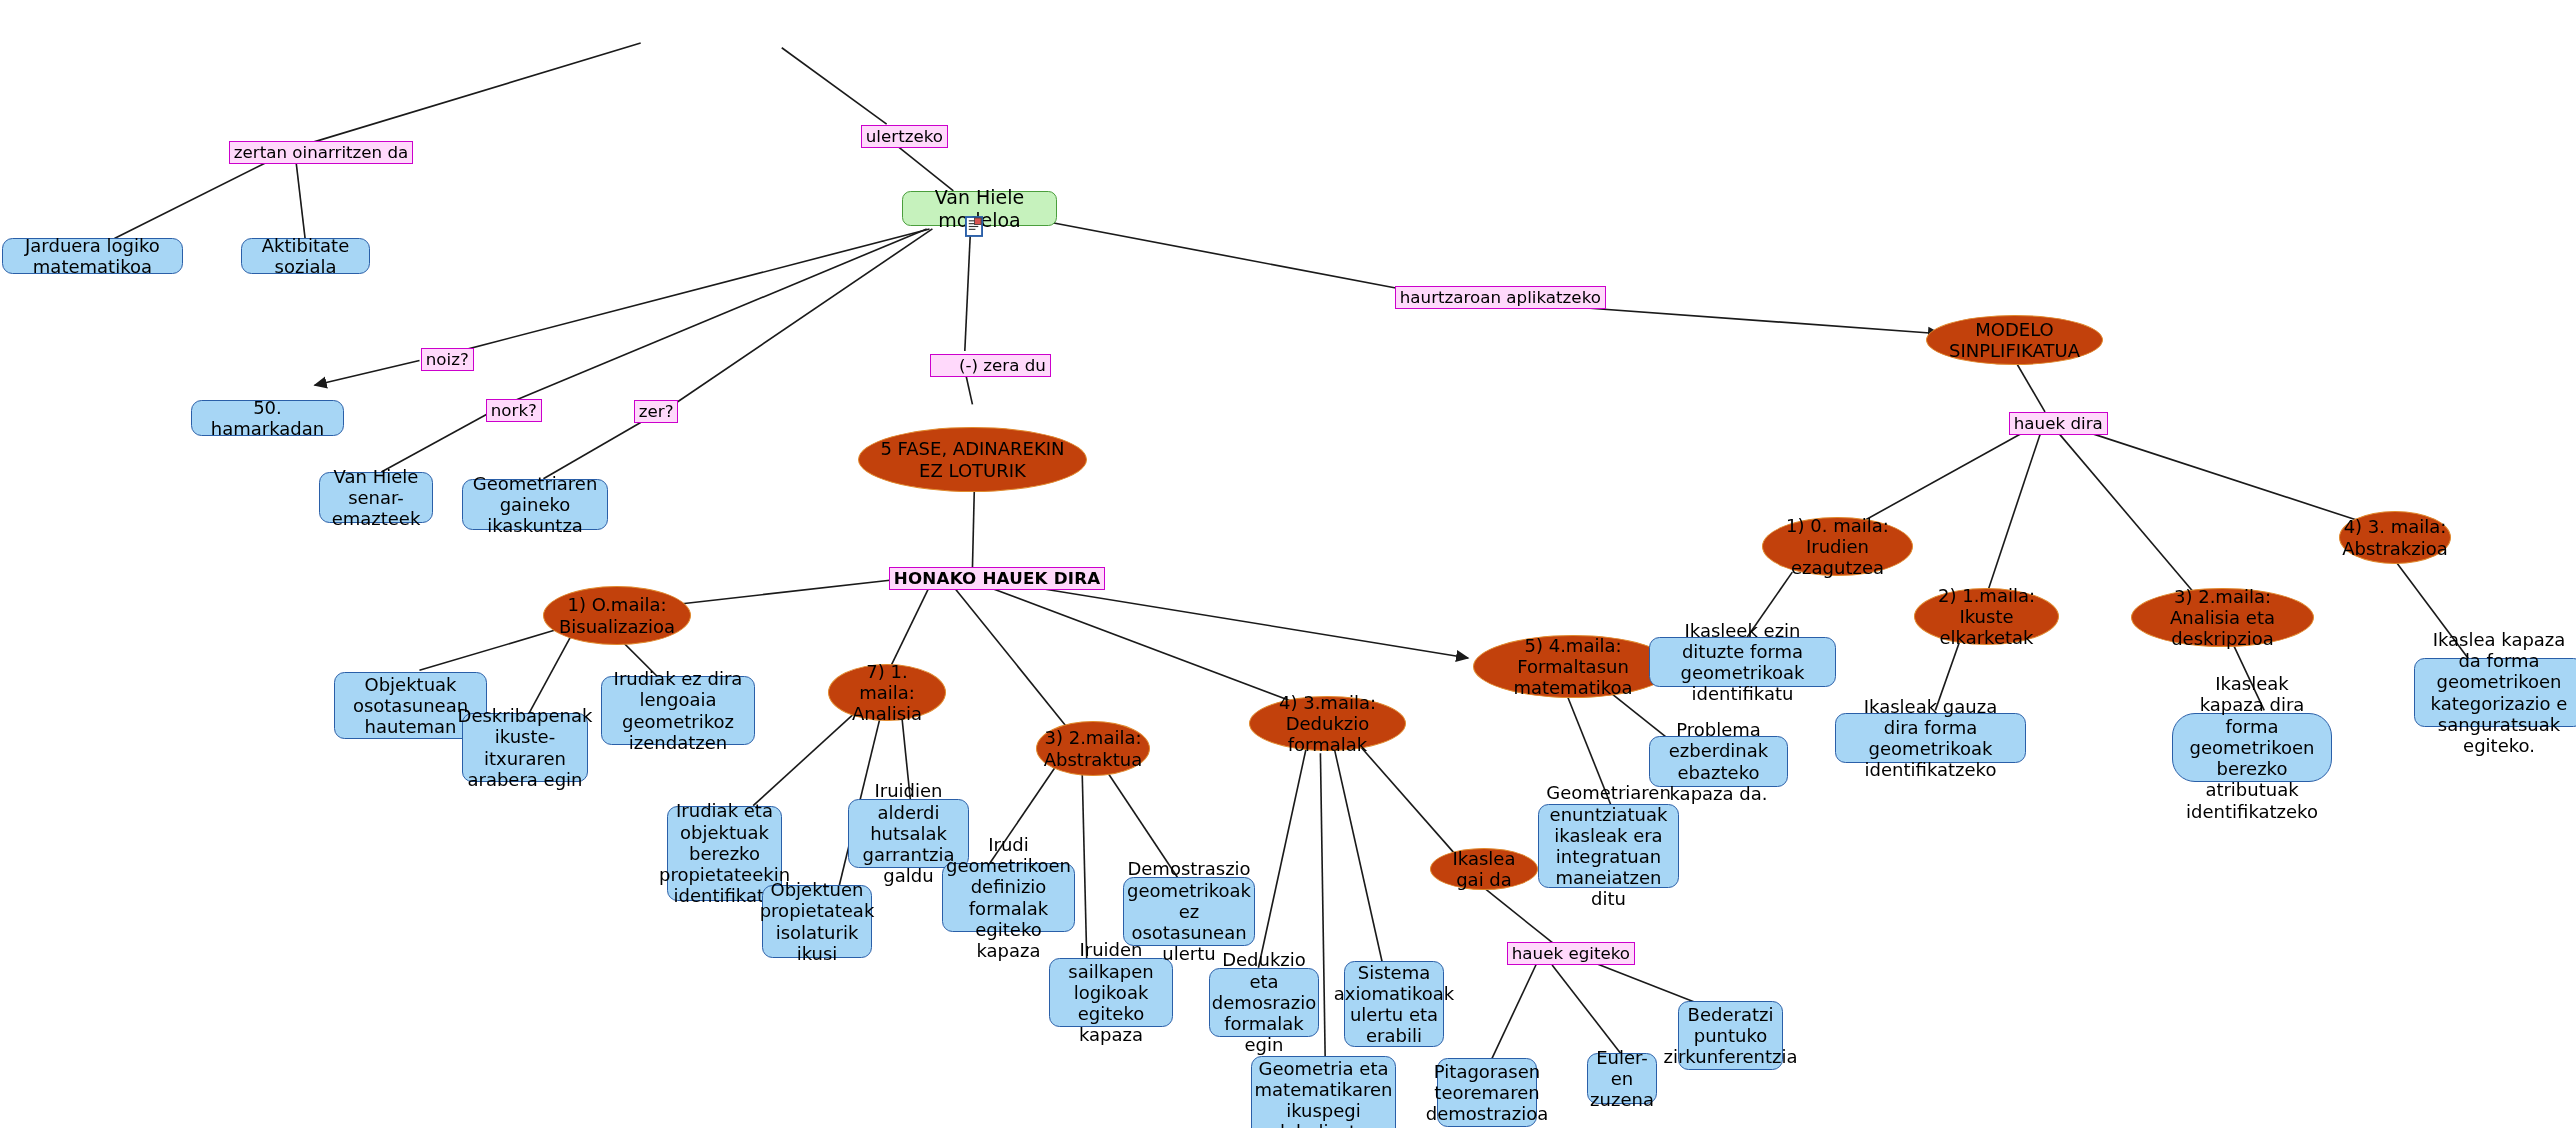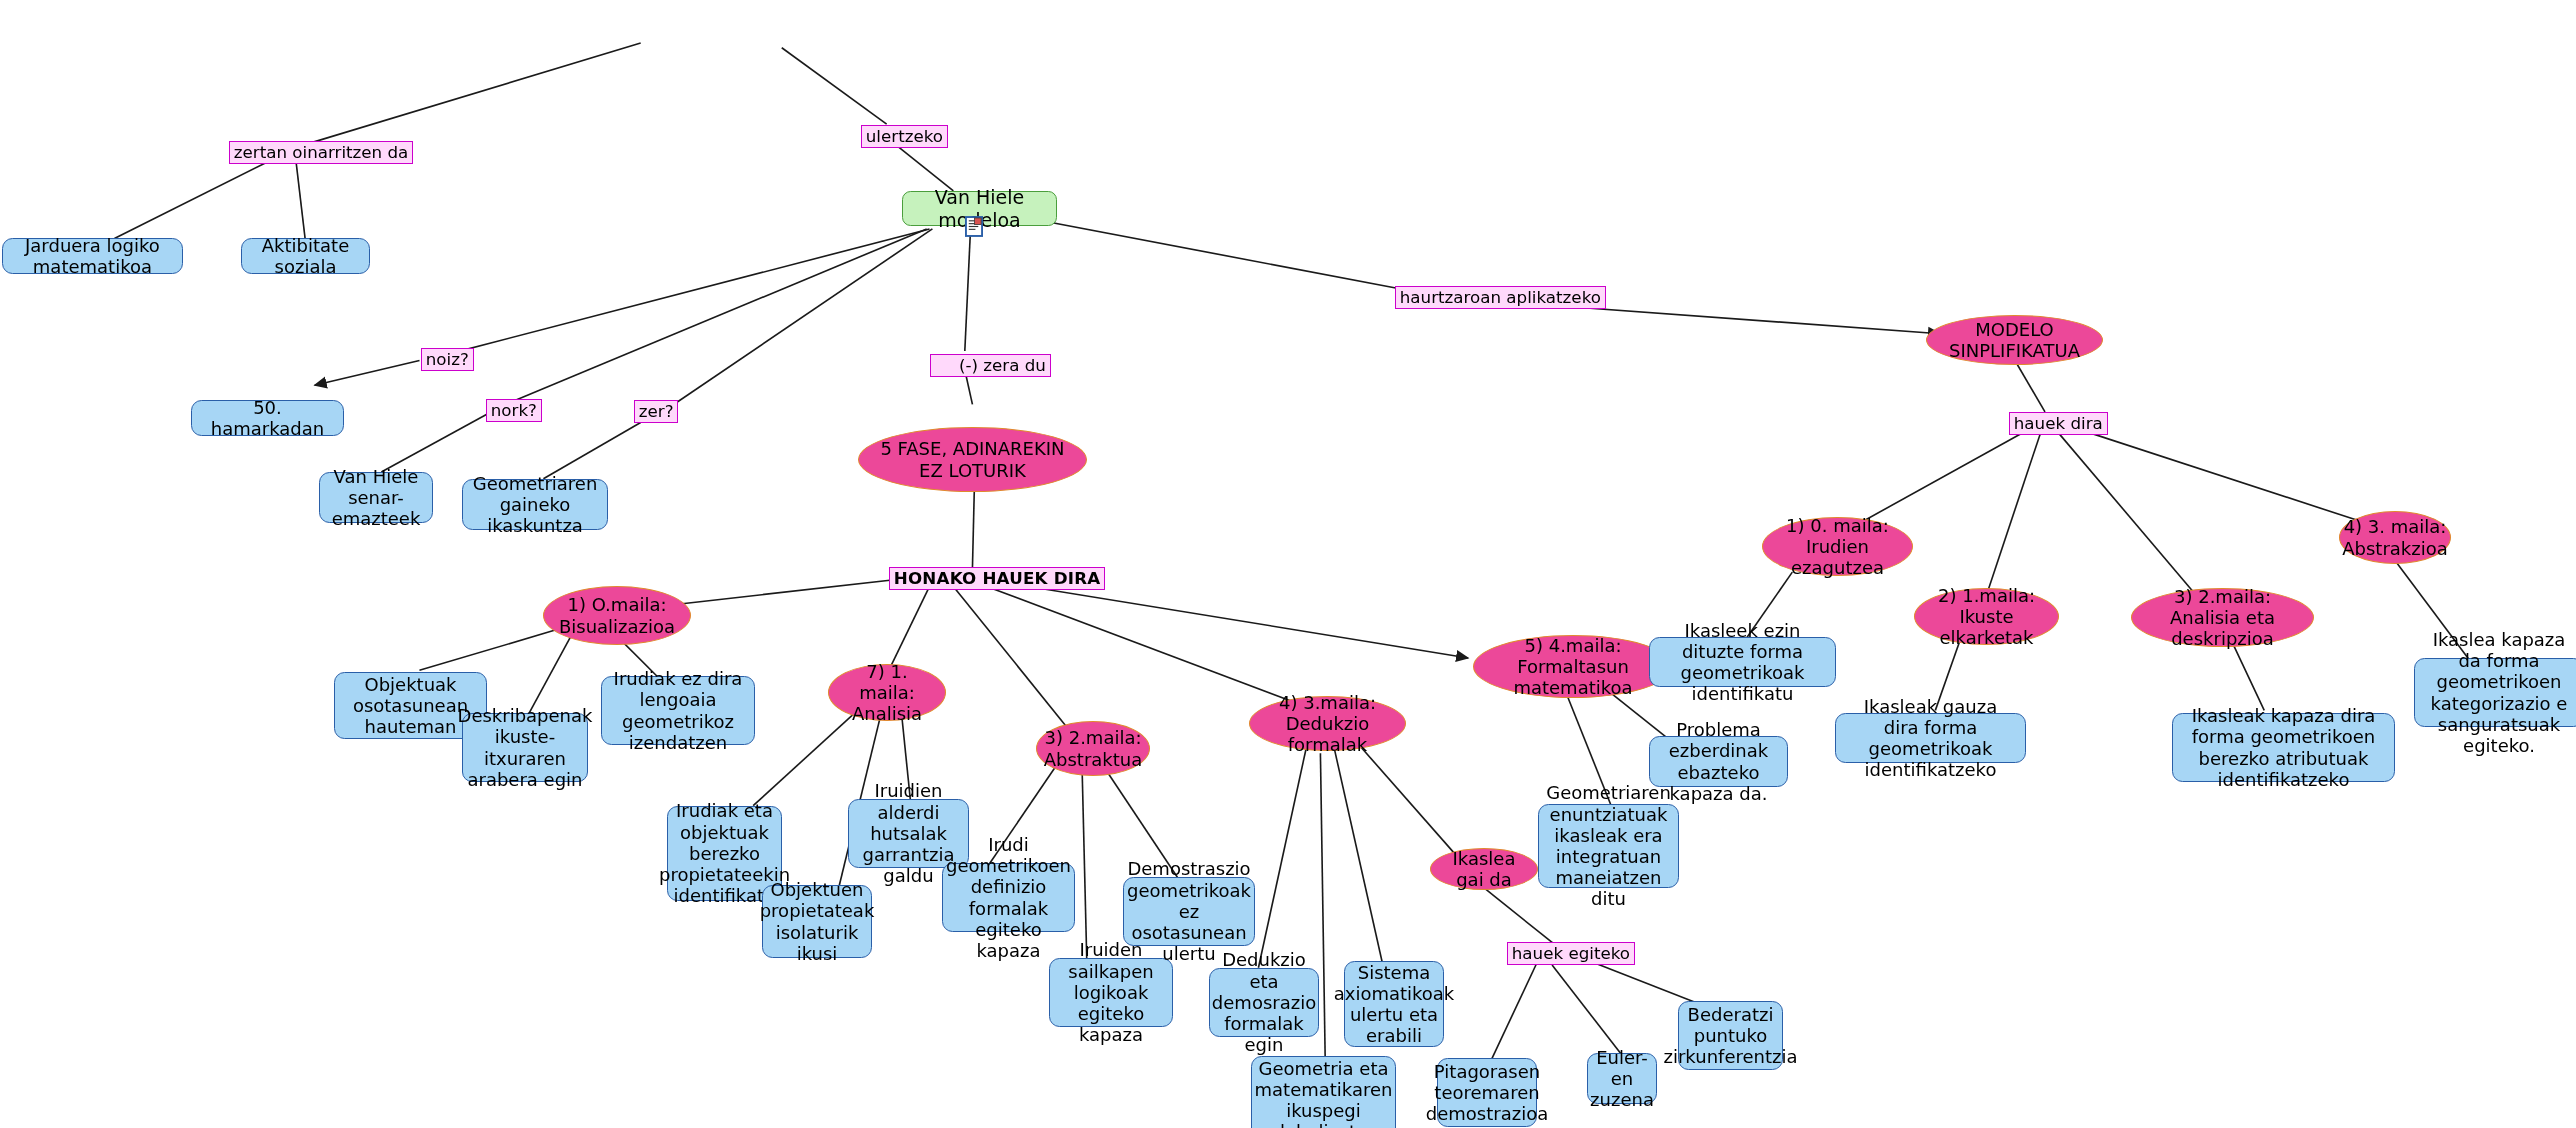--- a/index.html
+++ b/index.html
@@ -42,21 +42,21 @@
     font-size: 18px;
     padding: 3.8px 7.6px;
   }
   
   .ellipse {
     border-radius: 50%;
     font-size: 18px;
     padding: 2.9px 9.5px;
   }
   .ellipse.orange {
-    background: #ec4899;
+    background: #c2410c;
     border: 1.5px solid #e08a2e;
   }
   .ellipse.cyan {
     background: #06b4e8;
     border: 1.9px solid #0a52c8;
     font-weight: bold;
     font-size: 19px;
     letter-spacing: 0.2px;
   }
   
@@ -290,18 +290,18 @@
   <div class="node ellipse orange" style="left:1914px; top:588px; width:145px; height:57px;">2) 1.maila: Ikuste elkarketak</div>
 
   <div class="node ellipse orange" style="left:2131px; top:588px; width:183px; height:59px;">3) 2.maila: Analisia eta deskripzioa</div>
 
   <div class="node ellipse orange" style="left:2339px; top:511px; width:112px; height:53px;">4) 3. maila: Abstrakzioa</div>
 
   <div class="node box" style="left:1649px; top:637px; width:187px; height:50px;">Ikasleek ezin dituzte forma geometrikoak identifikatu</div>
 
   <div class="node box" style="left:1835px; top:713px; width:191px; height:50px;">Ikasleak gauza dira forma geometrikoak identifikatzeko</div>
 
-  <div class="node box" style="left:2172px; top:713px; width:223px; height:69px;">Ikasleak kapaza dira forma geometrikoen berezko atributuak identifikatzeko</div>
+  <div class="node box" style="left:2172px; top:713px; width:160px; height:69px;border-radius:23px;">Ikasleak kapaza dira forma geometrikoen berezko atributuak identifikatzeko</div>
 
   <div class="node box" style="left:2414px; top:658px; width:170px; height:69px;">Ikaslea kapaza da forma geometrikoen kategorizazio e sanguratsuak egiteko.</div>
 
 </div>
 
 
 </body></html>

